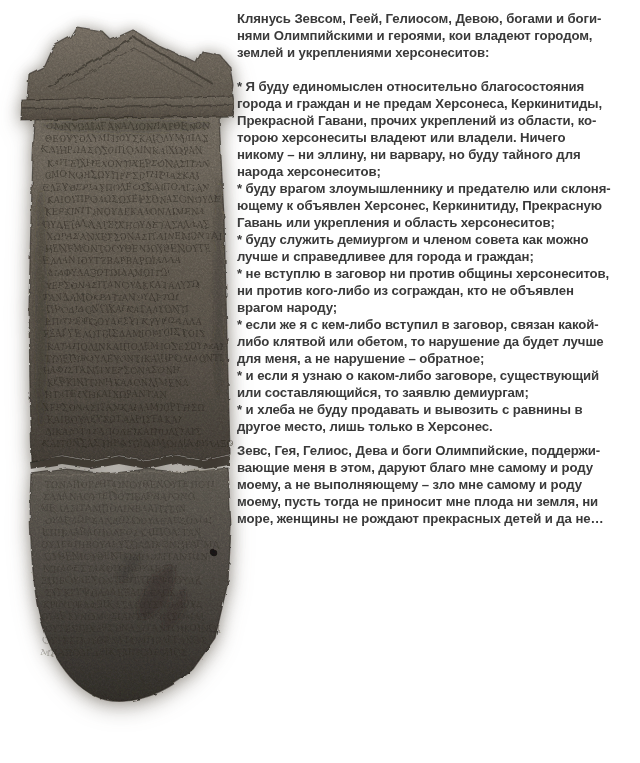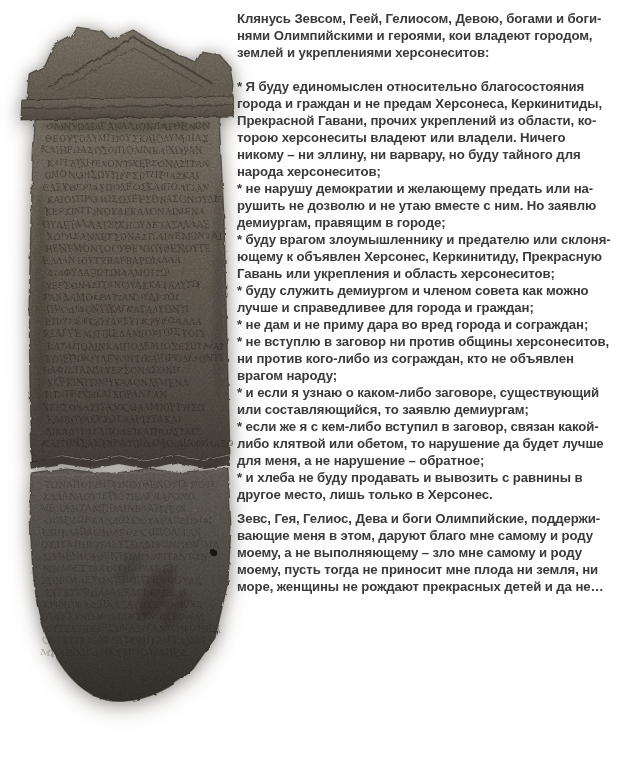--- a/index.html
+++ b/index.html
@@ -159,37 +159,33 @@
   <div class="oath">
     <p class="intro">Клянусь Зевсом, Геей, Гелиосом, Девою, богами и боги-
 нями Олимпийскими и героями, кои владеют городом,
 землей и укреплениями херсонеситов:</p>
     <p class="clause">* Я буду единомыслен относительно благосостояния
 города и граждан и не предам Херсонеса, Керкинитиды,
 Прекрасной Гавани, прочих укреплений из области, ко-
 торою херсонеситы владеют или владели. Ничего
 никому – ни эллину, ни варвару, но буду тайного для
 народа херсонеситов;</p>
-    <p class="clause">* не нарушу демократии и желающему предать или на-
-рушить не дозволю и не утаю вместе с ним. Но заявлю
-демиургам, правящим в городе;</p>
     <p class="clause">* буду врагом злоумышленнику и предателю или склоня-
 ющему к объявлен Херсонес, Керкинитиду, Прекрасную
 Гавань или укрепления и область херсонеситов;</p>
     <p class="clause">* буду служить демиургом и членом совета как можно
 лучше и справедливее для города и граждан;</p>
-    <p class="clause">* не дам и не приму дара во вред города и сограждан;</p>
     <p class="clause">* не вступлю в заговор ни против общины херсонеситов,
 ни против кого-либо из сограждан, кто не объявлен
 врагом народу;</p>
-    <p class="clause">* и если я узнаю о каком-либо заговоре, существующий
-или составляющийся, то заявлю демиургам;</p>
     <p class="clause">* если же я с кем-либо вступил в заговор, связан какой-
 либо клятвой или обетом, то нарушение да будет лучше
 для меня, а не нарушение – обратное;</p>
+    <p class="clause">* и если я узнаю о каком-либо заговоре, существующий
+или составляющийся, то заявлю демиургам;</p>
     <p class="clause">* и хлеба не буду продавать и вывозить с равнины в
 другое место, лишь только в Херсонес.</p>
     <p class="closing">Зевс, Гея, Гелиос, Дева и боги Олимпийские, поддержи-
 вающие меня в этом, даруют благо мне самому и роду
 моему, а не выполняющему – зло мне самому и роду
 моему, пусть тогда не приносит мне плода ни земля, ни
 море, женщины не рождают прекрасных детей и да не…</p>
   </div>
 
 </div>

